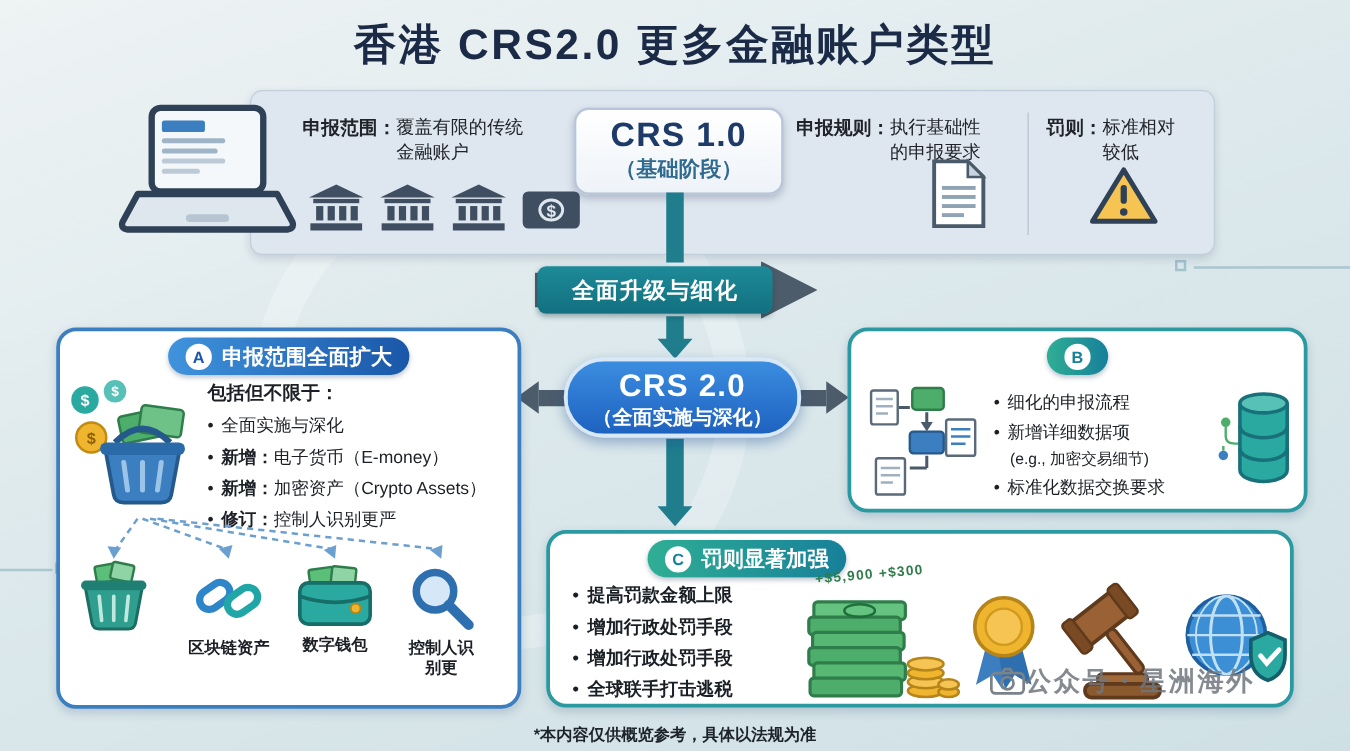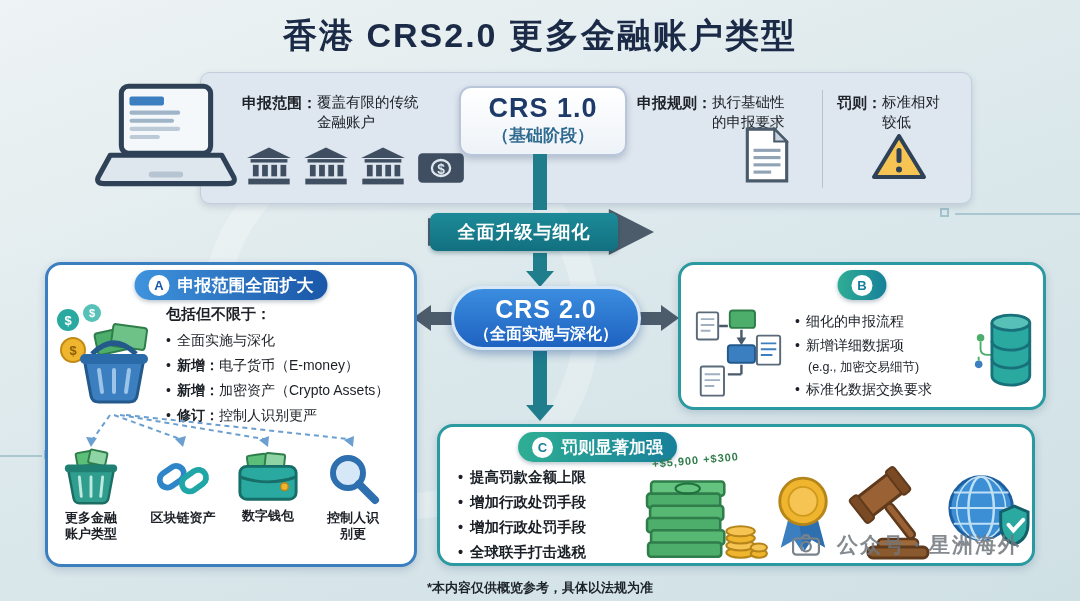--- a/index.html
+++ b/index.html
@@ -123,21 +123,21 @@
   .bc-list li::before { content:"•"; margin-right:7px; }
   .money-note { position:absolute; left:212px; top:27px; font-size:11px; font-weight:bold;
                 color:#2f7d4a; transform:rotate(-5deg); letter-spacing:1px; }
   .cash-icon  { position:absolute; left:205px; top:44px; width:122px; height:90px; }
   .medal-icon { position:absolute; left:333px; top:40px; width:60px; height:92px; }
   .gavel-icon { position:absolute; left:400px; top:38px; width:100px; height:96px; }
   .globe-icon { position:absolute; left:504px; top:42px; width:86px; height:86px; }
 
   .footnote { position:absolute; left:0; right:0; top:579px; text-align:center; z-index:2;
               font-size:13px; font-weight:bold; color:#1d232b; }
-  .watermark { position:absolute; left:792px; top:531px; z-index:5; display:flex; gap:17px;
+  .watermark { position:absolute; left:792px; top:531px; z-index:5; display:flex; gap:0;
                align-items:center; color:rgba(110,117,124,.85); font-size:21px; font-weight:bold;
                letter-spacing:2px; }
 </style>
 </head>
 <body>
 
 <div class="canvas">
 
   <div class="ring"></div>
   <div class="tr-line"></div>
@@ -303,22 +303,20 @@
     </svg>
 
     <div class="slot" style="left:0">
       <svg width="62" height="58" viewBox="0 0 64 58">
         <rect x="17" y="2" width="18" height="14" rx="2" fill="#5bbf7a" stroke="#2e7d4a" stroke-width="2" transform="rotate(-10 26 9)"></rect>
         <rect x="30" y="1" width="18" height="14" rx="2" fill="#8ed4a4" stroke="#2e7d4a" stroke-width="2" transform="rotate(12 39 8)"></rect>
         <path d="M8 18 h48 l-6 32 q-1 5 -6 5 H20 q-5 0 -6 -5 Z" fill="#2f9e8f" stroke="#1c6e63" stroke-width="2.5"></path>
         <rect x="5" y="15" width="54" height="8" rx="4" fill="#1f7f73"></rect>
         <path d="M20 28 l2 20 M32 28 v20 M44 28 l-2 20" stroke="#bfe8de" stroke-width="3" fill="none" stroke-linecap="round"></path>
       </svg>
-      <div class="slot-label pre">更多金融
-账户类型</div>
     </div>
     <div class="slot" style="left:92px">
       <svg width="58" height="58" viewBox="0 0 60 60">
         <rect x="5" y="21" width="27" height="16" rx="8" fill="none" stroke="#2e86c8" stroke-width="6" transform="rotate(-35 18 29)"></rect>
         <rect x="28" y="25" width="27" height="16" rx="8" fill="none" stroke="#20a6a6" stroke-width="6" transform="rotate(-35 41 33)"></rect>
       </svg>
       <div class="slot-label pre">区块链资产</div>
     </div>
     <div class="slot" style="left:177px">
       <svg width="64" height="56" viewBox="0 0 66 54">

